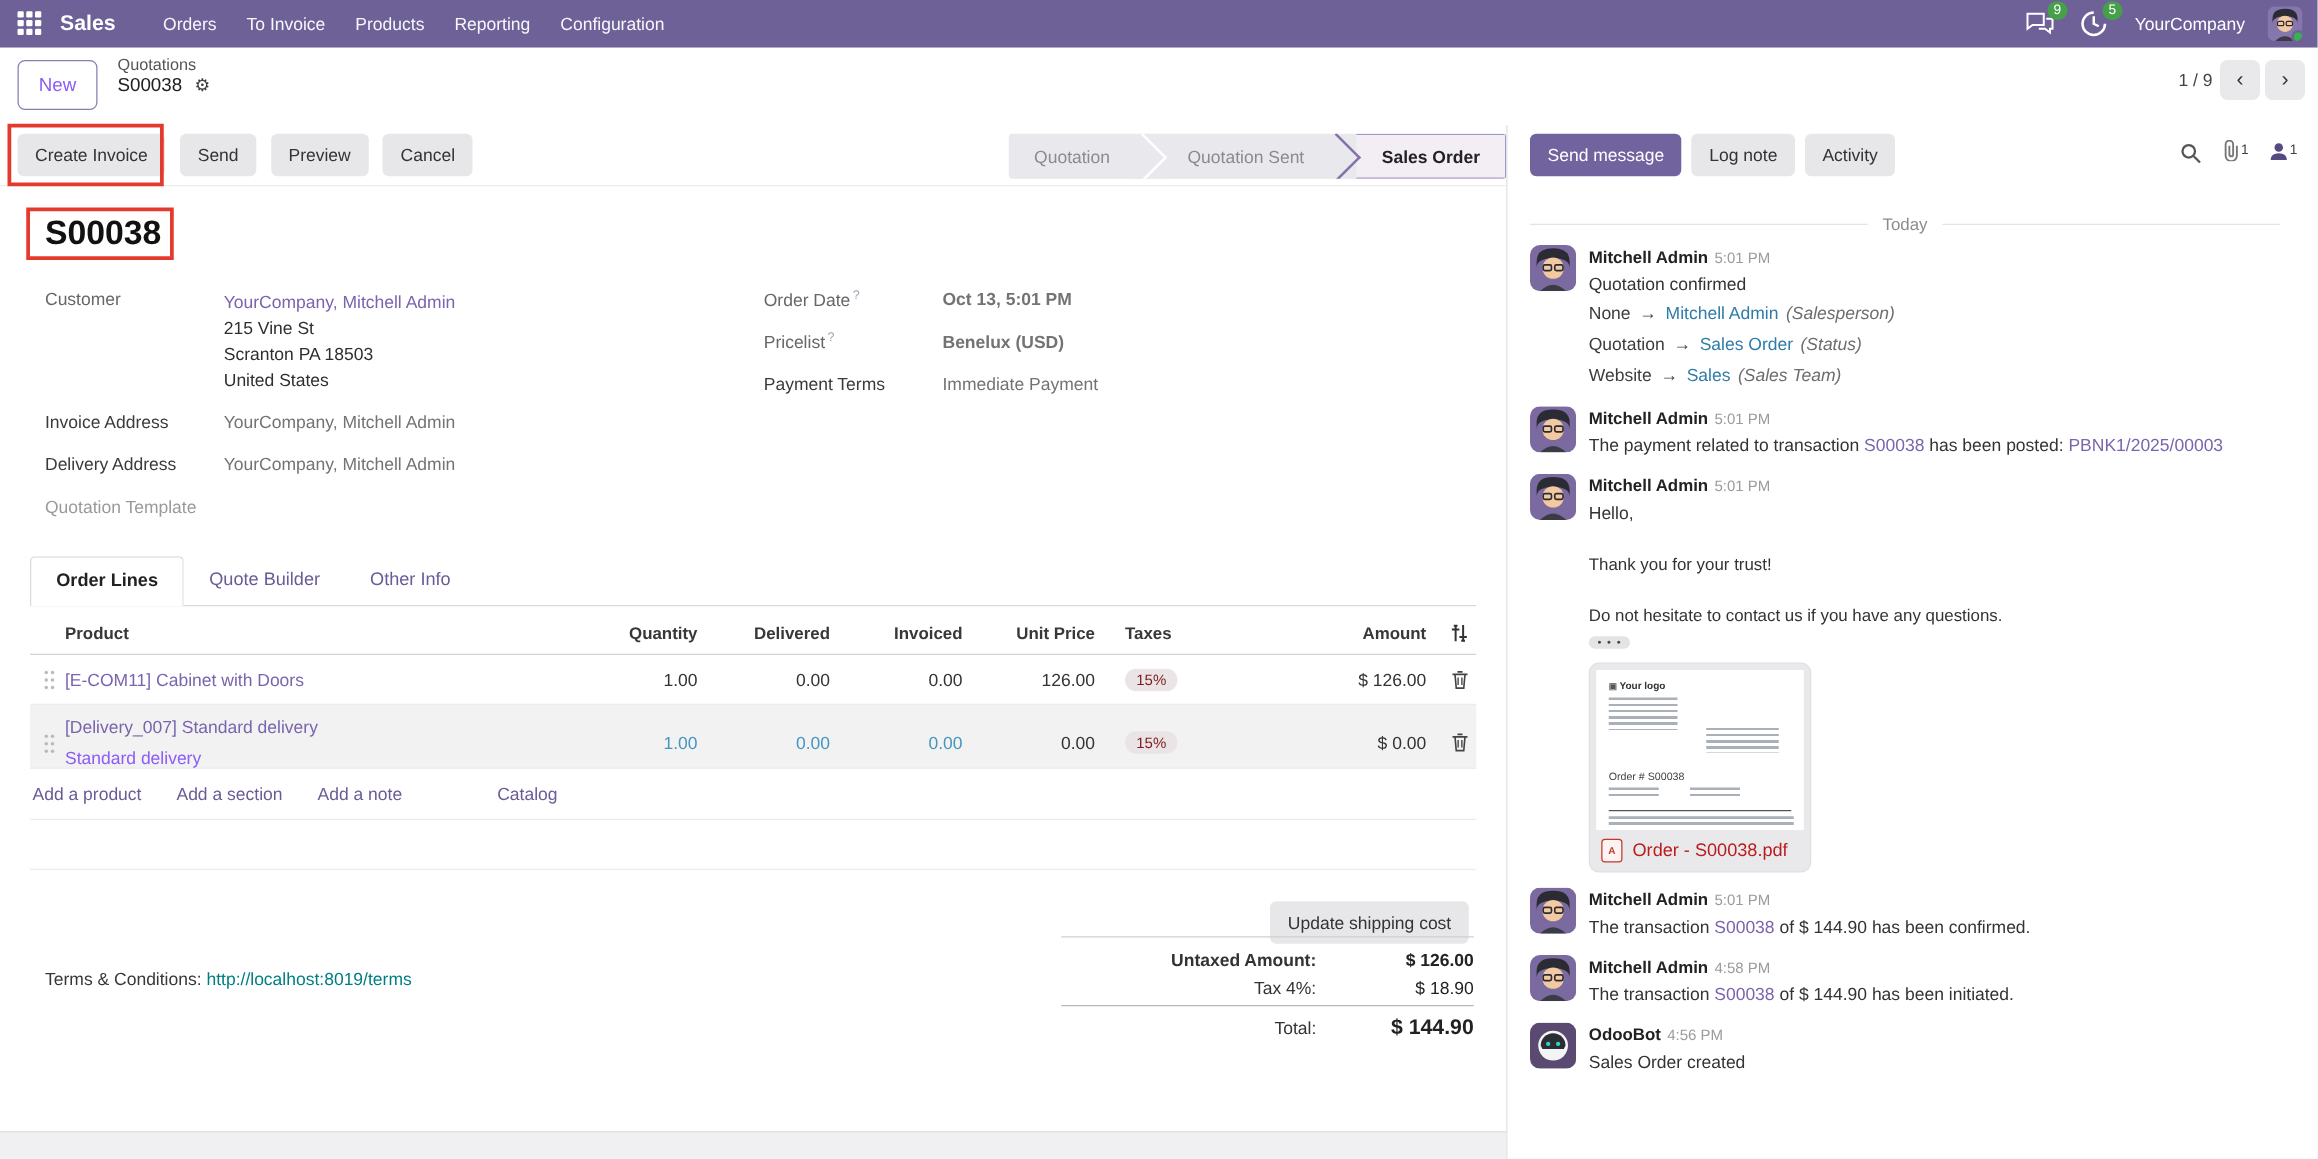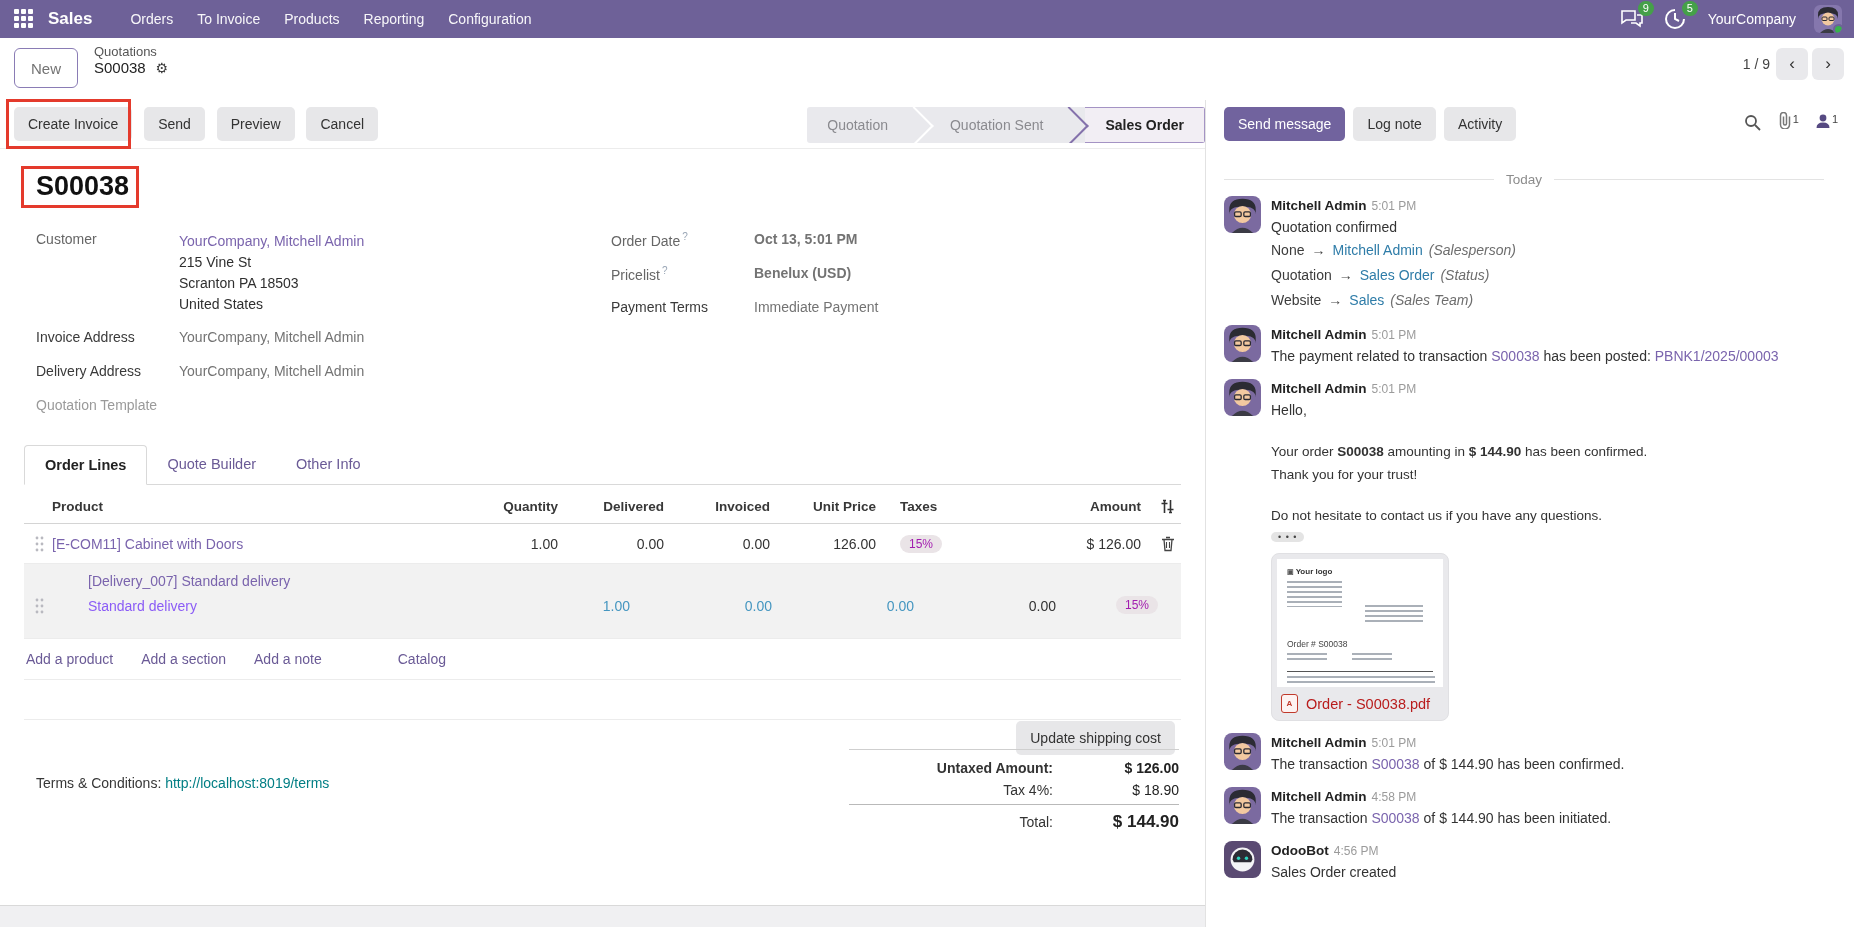--- a/index.html
+++ b/index.html
@@ -19,21 +19,21 @@
   .badge { position:absolute; top:-7px; right:-8px; background:#45a049; color:#fff;
     border-radius:9px; font-size:11px; line-height:15px; min-width:16px; text-align:center; padding:0 2px; }
   .nav-company { font-size:14px; }
   .nav-avatar { position:relative; width:28px; height:28px; border-radius:6px; overflow:hidden; cursor:pointer; }
   .status-dot { position:absolute; right:-2px; bottom:-2px; width:11px; height:11px;
     background:#37b24d; border-radius:50%; border:2px solid #6e6198; }
 
   
   .cp { position:absolute; left:0; top:38px; width:1854px; height:62px; background:#fff; }
   .btn-new { position:absolute; left:14px; top:10px; height:40px; padding:0 16px;
-    background:#fff; color:#737373; border:1px solid #8a7cb5; border-radius:6px;
+    background:#fff; color:#8b5cf6; border:1px solid #8a7cb5; border-radius:6px;
     font-size:15px; cursor:pointer; }
   .crumbs { position:absolute; left:94px; top:6px; line-height:16px; }
   .crumb-parent { font-size:13px; color:#555; cursor:pointer; }
   .crumb-cur { font-size:15px; color:#222; font-weight:500; }
   .gear { color:#3c3c3c; font-size:14px; margin-left:6px; cursor:pointer; }
   .pager { position:absolute; right:84px; top:18px; font-size:14px; color:#444; }
   .pg-btn { position:absolute; top:10px; width:32px; height:32px; background:#e9e9ec;
     border:none; border-radius:6px; font-size:17px; color:#333; cursor:pointer; }
   .pg-prev { right:46px; } .pg-next { right:10px; }
 
@@ -84,22 +84,22 @@
   .olines { position:absolute; left:24px; top:341px; width:1157px; }
   .trow { display:flex; align-items:center; padding:0 6px 0 2px; }
   .thead { height:34px; border-bottom:1px solid #d4d4d4; color:#383838; font-weight:bold; font-size:13.5px; }
   .c-handle { width:26px; flex:none; display:flex; justify-content:center; }
   .c-product { width:400px; flex:none; }
   .c-num { width:106px; flex:none; text-align:right; }
   .c-tax { width:152px; flex:none; padding-left:24px; }
   .c-amt { flex:1; text-align:right; }
   .c-trash { width:34px; flex:none; display:flex; justify-content:flex-end; align-items:center; }
   .r-line { min-height:40px; border-bottom:1px solid #ececec; }
-  .r-alt { background:#f2f2f2; align-items:flex-end; padding-top:9px; padding-bottom:24px;gap:36px; }
-  .pill { display:inline-block; background:#eae4e7; color:#a21caf; border-radius:10px;
+  .r-alt { background:#f2f2f2; align-items:center; padding-top:9px; padding-bottom:0; }
+  .pill { display:inline-block; background:#eae4e7; color:#7f1d1d; border-radius:10px;
     font-size:12px; padding:2px 9px; }
   .num-blue { color:#4596c0; }
   .sub-note { color:#8b5cf6; margin-top:9px; }
   .addlinks { display:flex; gap:0; padding:12px 2px; border-bottom:1px solid #ececec; }
   .addlinks span { color:#6a5a96; margin-right:28px; cursor:pointer; }
   .addlinks .catalog { margin-left:48px; }
   .empty-line { height:40px; border-bottom:1px solid #ececec; }
 
   .ship-btn { position:absolute; right:30px; top:572px; }
   .totals { position:absolute; right:26px; top:600px; width:330px; border-top:1px solid #cfcfcf; padding-top:10px; }
@@ -486,23 +486,20 @@
             <circle cx="14" cy="14" r="6.5" fill="#f2c9a0"></circle>
             <rect x="8" y="12" width="5" height="3.5" rx="1" fill="none" stroke="#2b2b33"></rect>
             <rect x="15" y="12" width="5" height="3.5" rx="1" fill="none" stroke="#2b2b33"></rect>
             <path d="M6 28 Q14 20 22 28 Z" fill="#3b3b45"></path>
           </svg>
       </div>
       <div class="m-body">
         <div class="m-head"><span class="m-author">Mitchell Admin</span><span class="m-time">5:01 PM</span></div>
         <div class="m-text">Hello,</div>
         <div class="gap-line"></div>
-        <div class="m-text" style="font-size:13.5px;">
-          <span>Your order </span><b>S00038</b><span> amounting in </span><b>$ 144.90</b><span> has been confirmed.</span>
-        </div>
         <div class="m-text" style="font-size:13.5px;">Thank you for your trust!</div>
         <div class="gap-line"></div>
         <div class="m-text" style="font-size:13.5px;">Do not hesitate to contact us if you have any questions.</div>
         <span class="expander">• • •</span>
 
         <div class="pdf-card">
           <div class="pdf-thumb">
             <div class="pt-logo">Your logo</div>
             <div class="pt-lines" style="left:10px; top:22px; width:55px; height:26px;"></div>
             <div class="pt-lines" style="left:88px; top:46px; width:58px; height:20px;"></div>

